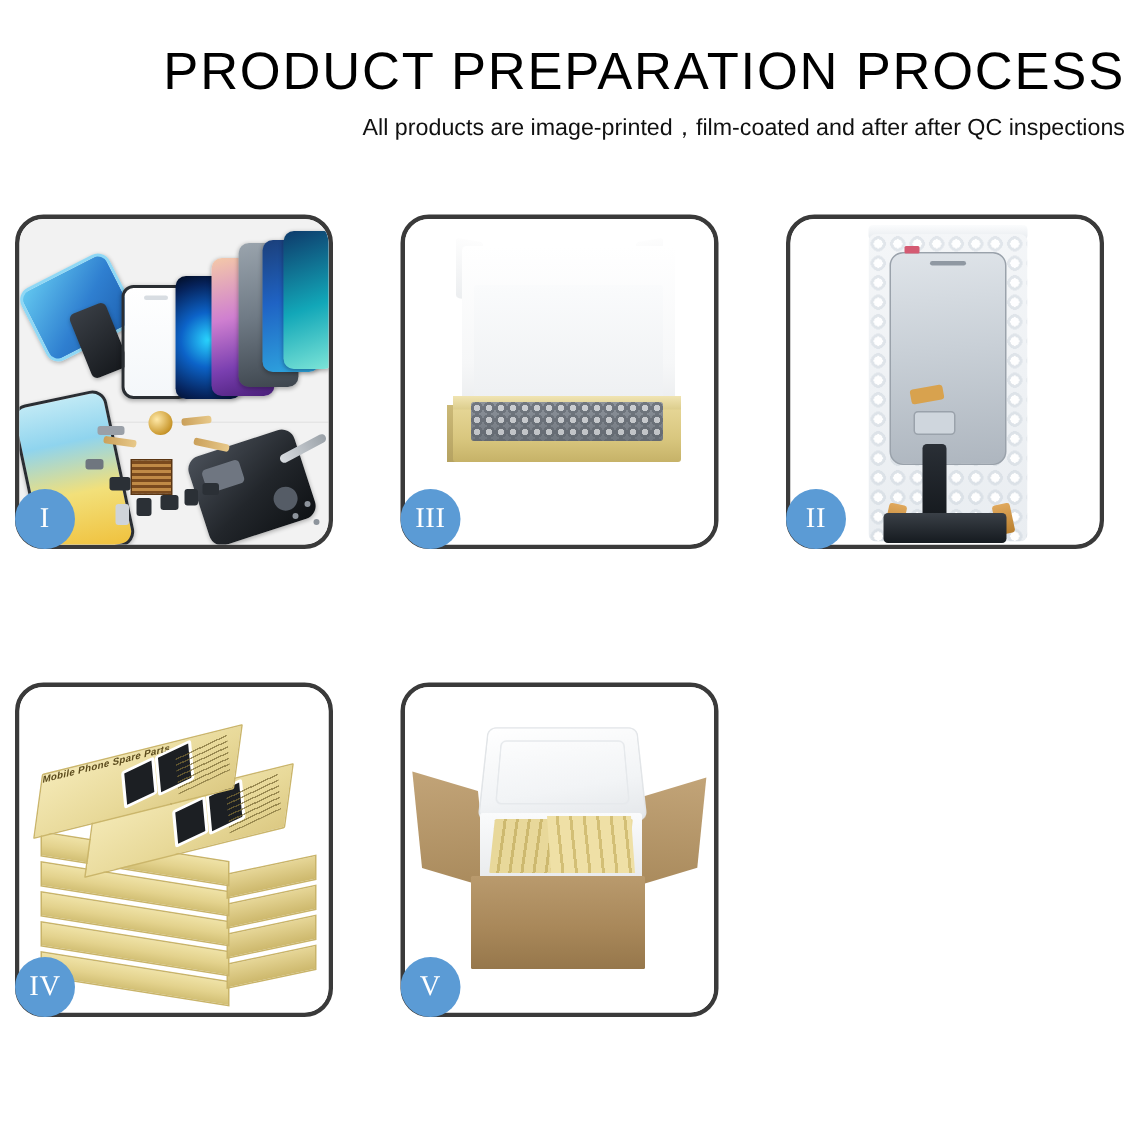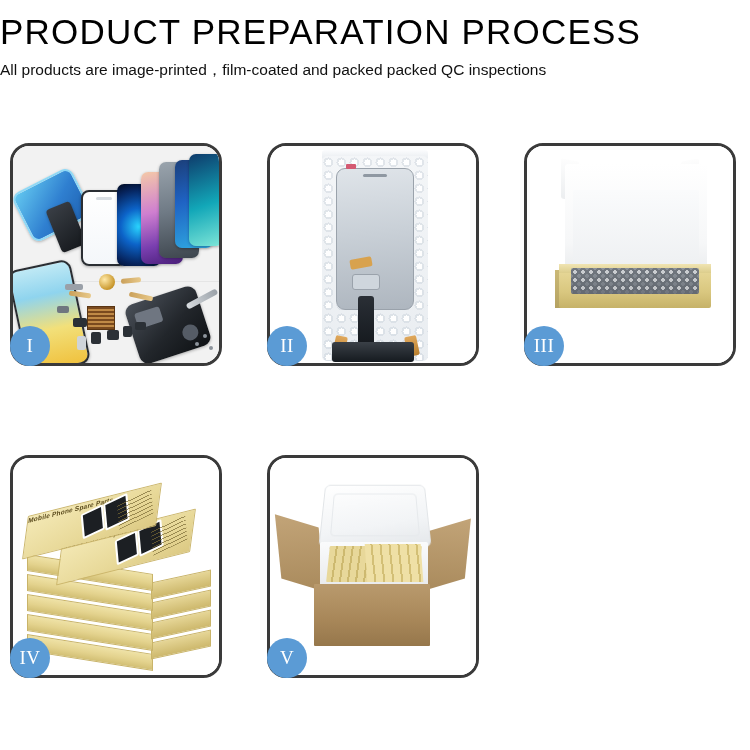--- a/index.html
+++ b/index.html
@@ -11,22 +11,22 @@
     width: 750px;
     height: 750px;
     font-family: "Liberation Sans", sans-serif;
     overflow: hidden;
     position: relative;
   }
 
   
   .header {
     width: 750px;
-    padding-top: 12px;
-    text-align: left;
+    padding-top: 28px;
+    text-align: right;
   }
   .page-title {
     font-family: "Liberation Sans", sans-serif;
     font-size: 35px;
     font-weight: 400;
     letter-spacing: 1.2px;
     color: #000000;
     line-height: 40px;
     white-space: nowrap;
   }
@@ -495,21 +495,21 @@
     width: 60px; height: 22px;
     background: linear-gradient(120deg, rgba(255,255,255,.9), rgba(255,255,255,0));
     transform: rotate(-12deg);
   }
 </style>
 </head>
 <body>
 
 <div class="header">
   <div class="page-title">PRODUCT PREPARATION PROCESS</div>
-  <div class="page-subtitle">All products are image-printed，film-coated and packed packed QC inspections</div>
+  <div class="page-subtitle">All products are image-printed，film-coated and after after QC inspections</div>
 </div>
 
 <div class="grid">
 
   <div class="panel">
     <div class="panel-photo ph1">
       <div class="shelf"></div>
       <div class="phone p-blue-flat"></div>
       <div class="phone p-darkstrip"></div>
       <div class="phone p-glass"></div>
@@ -535,51 +535,51 @@
       <div class="tiny-part tp8"></div>
       <div class="screw sc1"></div>
       <div class="screw sc2"></div>
       <div class="screw sc3"></div>
       <div class="tool"></div>
     </div>
     <div class="badge">I</div>
   </div>
 
   <div class="panel">
+    <div class="panel-photo ph3">
+      <div class="foam-flap-l"></div>
+      <div class="foam-flap-r"></div>
+      <div class="foam-back"></div>
+      <div class="foam-inner"></div>
+      <div class="box3-sideL"></div>
+      <div class="box3-sideR"></div>
+      <div class="box3-body"></div>
+      <div class="box3-rim"></div>
+      <div class="bubble-inner3"></div>
+    </div>
+    <div class="badge">III</div>
+  </div>
+
+  <div class="panel">
     <div class="panel-photo ph2">
       <div class="bag-seal-t"></div>
       <div class="bubble-bag"></div>
       <div class="lcd"></div>
       <div class="lcd-label"></div>
       <div class="lcd-tape"></div>
       <div class="lcd-conn"></div>
       <div class="lcd-flex"></div>
       <div class="lcd-tab lt1"></div>
       <div class="lcd-tab lt2"></div>
       <div class="lcd-foot"></div>
     </div>
     <div class="badge">II</div>
   </div>
 
   <div class="panel">
-    <div class="panel-photo ph3">
-      <div class="foam-flap-l"></div>
-      <div class="foam-flap-r"></div>
-      <div class="foam-back"></div>
-      <div class="foam-inner"></div>
-      <div class="box3-sideL"></div>
-      <div class="box3-sideR"></div>
-      <div class="box3-body"></div>
-      <div class="box3-rim"></div>
-      <div class="bubble-inner3"></div>
-    </div>
-    <div class="badge">III</div>
-  </div>
-
-  <div class="panel">
     <div class="panel-photo ph4">
       <div class="stack-box sb-front" style="top:186px"></div>
       <div class="stack-box sb-right" style="top:178px"></div>
       <div class="stack-box sb-front" style="top:166px"></div>
       <div class="stack-box sb-right" style="top:158px"></div>
       <div class="stack-box sb-front" style="top:146px"></div>
       <div class="stack-box sb-right" style="top:138px"></div>
       <div class="stack-box sb-front" style="top:126px"></div>
       <div class="stack-box sb-right" style="top:118px"></div>
       <div class="stack-box sb-front" style="top:106px"></div>

